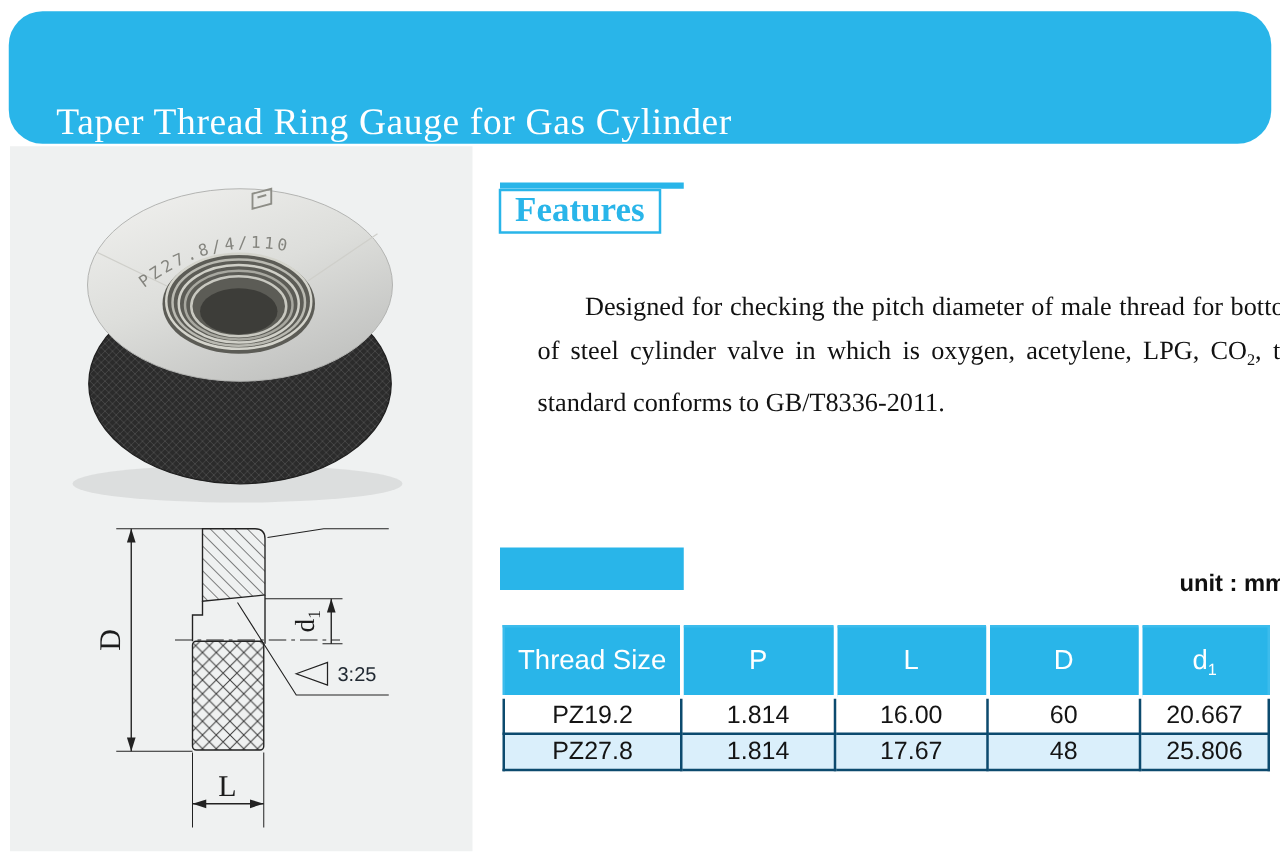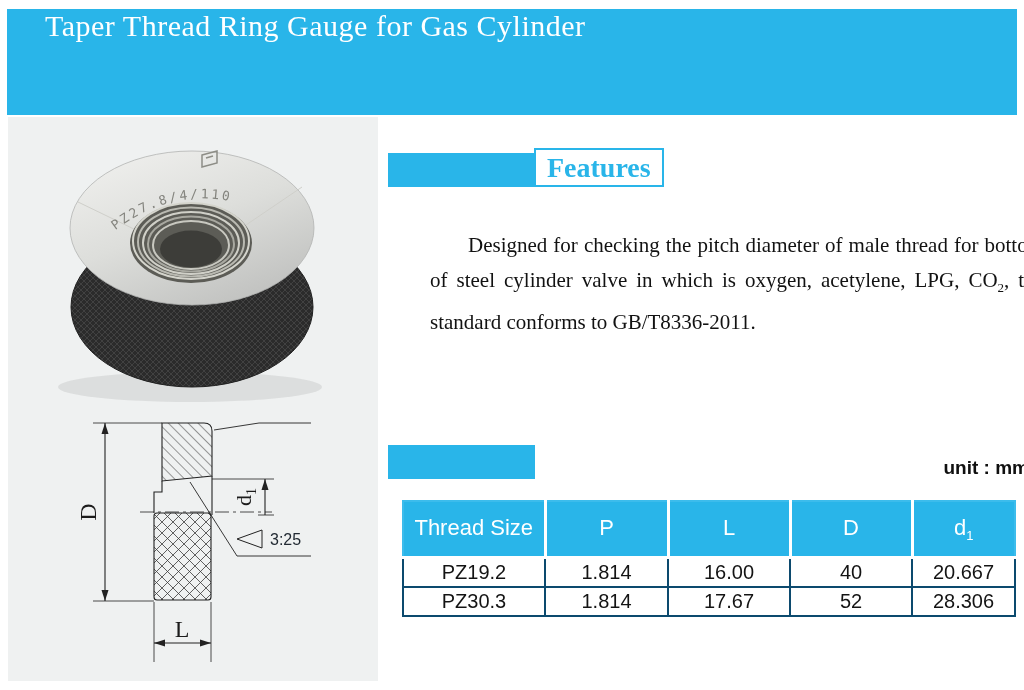--- a/index.html
+++ b/index.html
@@ -3,36 +3,36 @@
 <meta charset="utf-8">
 <style>
   html,body{margin:0;padding:0;}
   body{
     width:1024px;height:690px;position:relative;background:#ffffff;
     font-family:"Liberation Serif", serif;overflow:hidden;
   }
   
   .banner{
     position:absolute;left:7px;top:9px;width:1010px;height:106px;
-    background:#29b5e9;display:flex;align-items:flex-start;
+    background:#29b5e9;display:flex;align-items:flex-end;border-radius:27px;
   }
   .banner .title{
     margin:0 0 0 38px;color:#ffffff;font-size:30px;font-weight:normal;
     letter-spacing:.5px;
   }
   
   .left-panel{
     position:absolute;left:8px;top:117px;width:370px;height:564px;
     background:#eff1f1;
   }
   .photo-svg{position:absolute;left:22px;top:8px;}
   .drawing-svg{position:absolute;left:0;top:295px;}
   
   .sec-header{
-    position:absolute;left:388px;display:flex;align-items:flex-end;height:41px;
+    position:absolute;left:400px;display:flex;align-items:flex-start;height:41px;flex-direction:column;
   }
   .sec-header .bar{width:147px;height:34px;background:#29b5e9;}
   .sec-header .box{
     height:35px;border:2px solid #29b5e9;background:#fff;margin-left:-1px;
     padding:0 11px;display:flex;align-items:center;
   }
   .sec-header .box span{
     color:#29b5e9;font-size:28px;font-weight:bold;white-space:nowrap;
   }
   #features-header{top:146px;}
@@ -208,24 +208,24 @@
       <th><span>L</span><sub></sub></th>
       <th><span>D</span><sub></sub></th>
       <th><span>d</span><sub>1</sub></th>
     </tr>
   </thead>
   <tbody>
     <tr class="row-plain">
       <td>PZ19.2</td>
       <td>1.814</td>
       <td>16.00</td>
-      <td>40</td>
+      <td>60</td>
       <td>20.667</td>
     </tr>
-    <tr class="row-plain">
-      <td>PZ30.3</td>
+    <tr class="row-alt">
+      <td>PZ27.8</td>
       <td>1.814</td>
       <td>17.67</td>
-      <td>52</td>
-      <td>28.306</td>
+      <td>48</td>
+      <td>25.806</td>
     </tr>
   </tbody>
 </table>
 
 </body></html>

